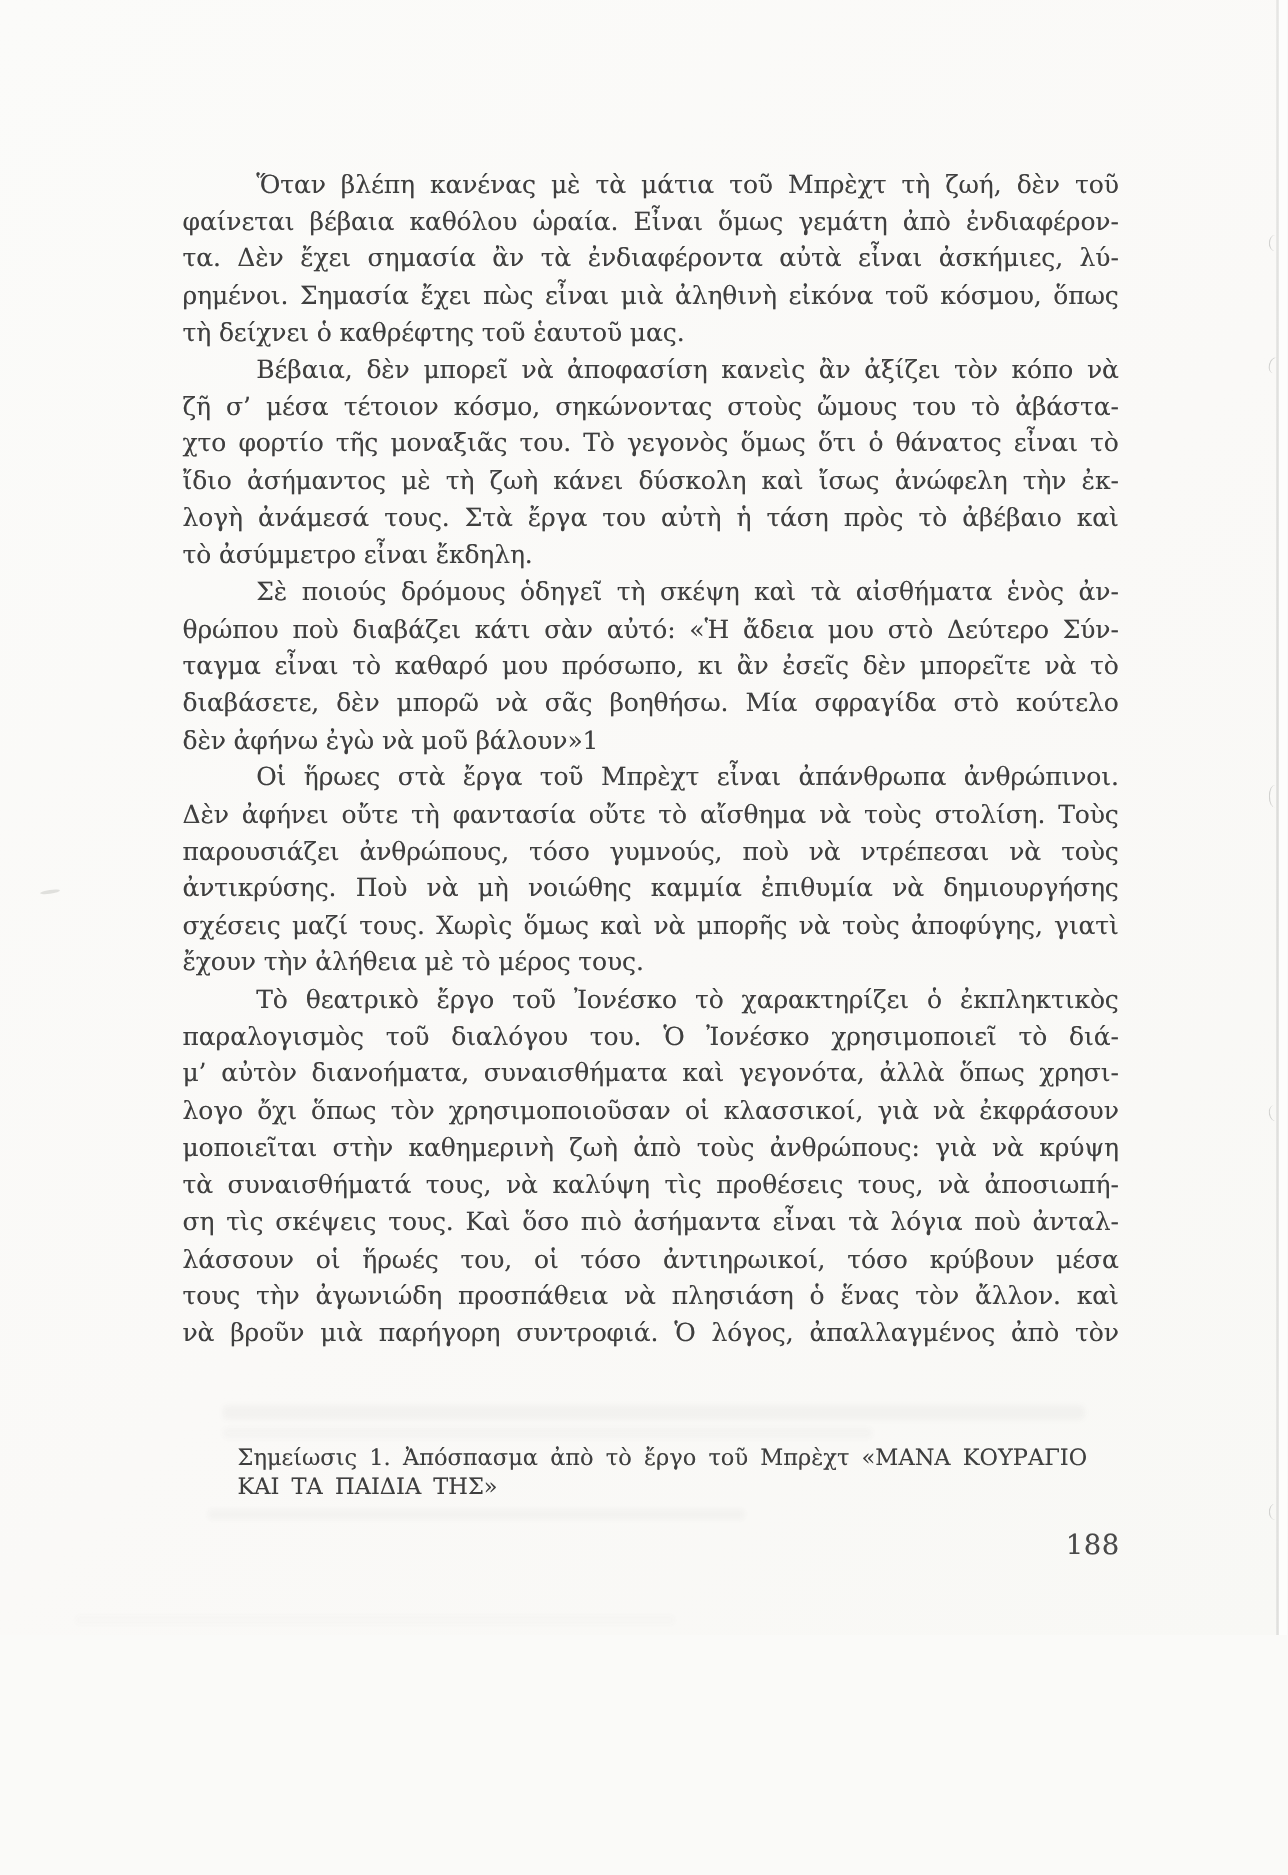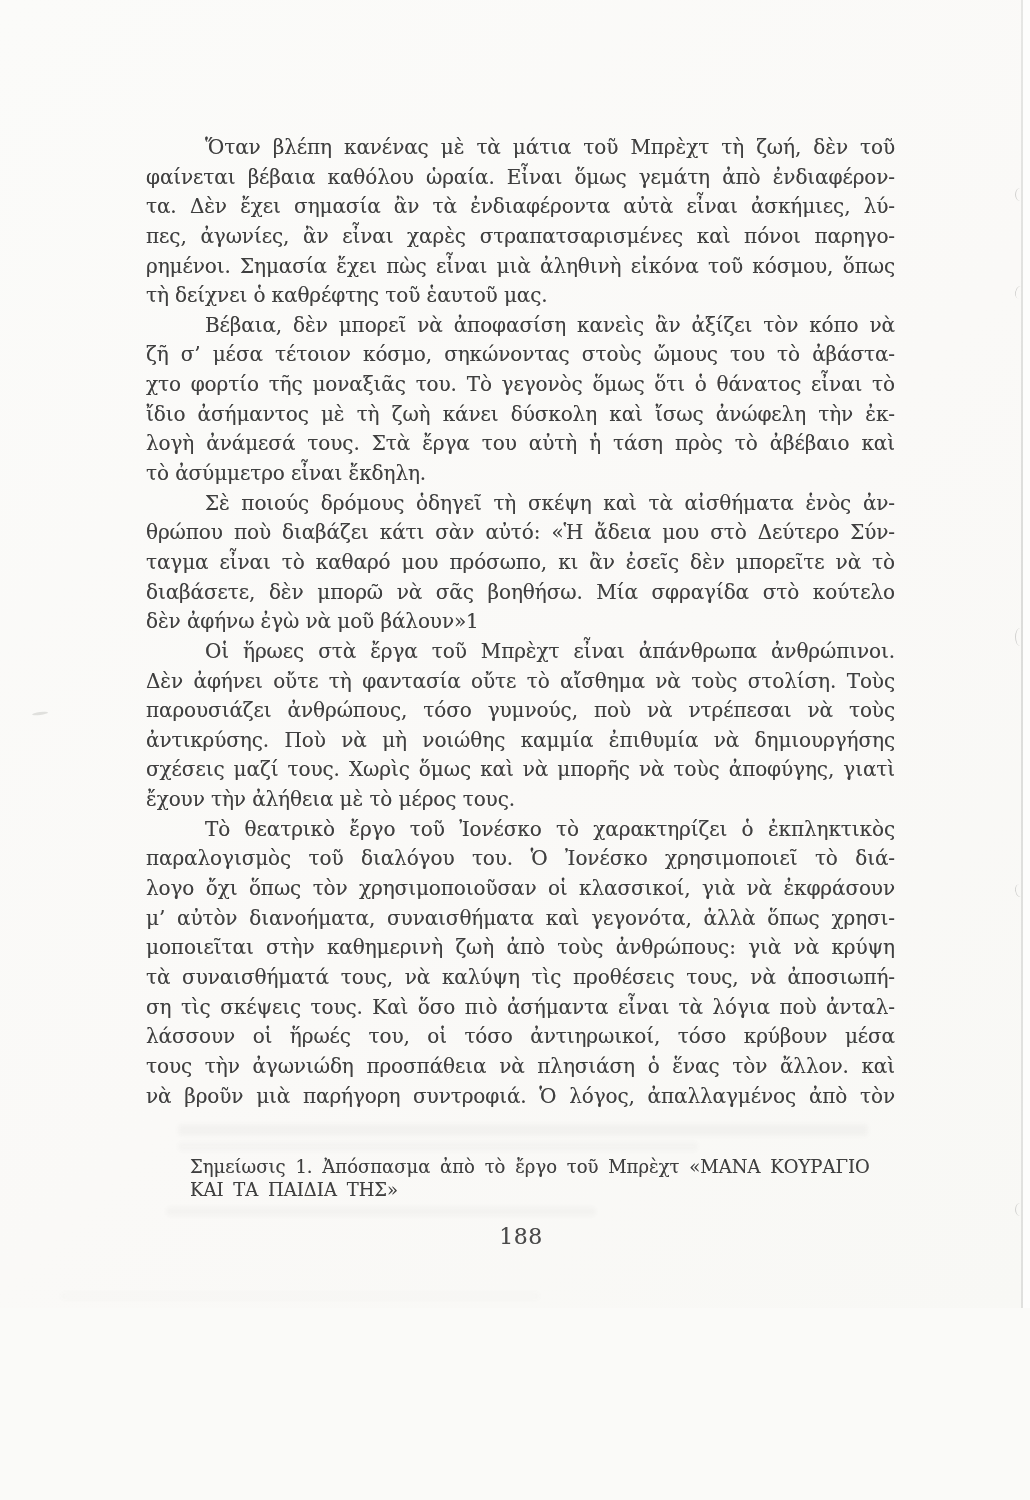--- a/index.html
+++ b/index.html
@@ -40,21 +40,21 @@
     line-height: 22.5px;
     word-spacing: 4px;
     text-shadow: 0 0 0.4px rgba(70,70,70,0.45);
     margin-left: 44px;
   }
   .page-number {
     position: absolute;
     left: 146px;
     top: 1224px;
     width: 750px;
-    text-align: center;
+    text-align: right;
     font-size: 22px;
     letter-spacing: 0.5px;
     color: #4a4a4a;
     text-shadow: 0 0 0.4px rgba(70,70,70,0.4);
   }
   
   .ghost {
     position: absolute;
     background: rgba(110,110,110,0.09);
     filter: blur(2.2px);
@@ -101,21 +101,20 @@
 </style>
 </head>
 <body style="background: rgb(250, 250, 248);">
 
 <div class="page" style="--ink: #3f3f3f;">
 
   <div class="body-text">
       <div class="line indent">Ὅταν βλέπη κανένας μὲ τὰ μάτια τοῦ Μπρὲχτ τὴ ζωή, δὲν τοῦ</div>
       <div class="line">φαίνεται βέβαια καθόλου ὡραία. Εἶναι ὅμως γεμάτη ἀπὸ ἐνδιαφέρον-</div>
       <div class="line">τα. Δὲν ἔχει σημασία ἂν τὰ ἐνδιαφέροντα αὐτὰ εἶναι ἀσκήμιες, λύ-</div>
-      <div class="line">πες, ἀγωνίες, ἂν εἶναι χαρὲς στραπατσαρισμένες καὶ πόνοι παρηγο-</div>
       <div class="line">ρημένοι. Σημασία ἔχει πὼς εἶναι μιὰ ἀληθινὴ εἰκόνα τοῦ κόσμου, ὅπως</div>
       <div class="line pend">τὴ δείχνει ὁ καθρέφτης τοῦ ἑαυτοῦ μας.</div>
       <div class="line indent">Βέβαια, δὲν μπορεῖ νὰ ἀποφασίση κανεὶς ἂν ἀξίζει τὸν κόπο νὰ</div>
       <div class="line">ζῆ σ’ μέσα τέτοιον κόσμο, σηκώνοντας στοὺς ὤμους του τὸ ἀβάστα-</div>
       <div class="line">χτο φορτίο τῆς μοναξιᾶς του. Τὸ γεγονὸς ὅμως ὅτι ὁ θάνατος εἶναι τὸ</div>
       <div class="line">ἴδιο ἀσήμαντος μὲ τὴ ζωὴ κάνει δύσκολη καὶ ἴσως ἀνώφελη τὴν ἐκ-</div>
       <div class="line">λογὴ ἀνάμεσά τους. Στὰ ἔργα του αὐτὴ ἡ τάση πρὸς τὸ ἀβέβαιο καὶ</div>
       <div class="line pend">τὸ ἀσύμμετρο εἶναι ἔκδηλη.</div>
       <div class="line indent">Σὲ ποιούς δρόμους ὁδηγεῖ τὴ σκέψη καὶ τὰ αἰσθήματα ἑνὸς ἀν-</div>
       <div class="line">θρώπου ποὺ διαβάζει κάτι σὰν αὐτό: «Ἡ ἄδεια μου στὸ Δεύτερο Σύν-</div>
@@ -123,22 +122,22 @@
       <div class="line">διαβάσετε, δὲν μπορῶ νὰ σᾶς βοηθήσω. Μία σφραγίδα στὸ κούτελο</div>
       <div class="line pend">δὲν ἀφήνω ἐγὼ νὰ μοῦ βάλουν»1</div>
       <div class="line indent">Οἱ ἥρωες στὰ ἔργα τοῦ Μπρὲχτ εἶναι ἀπάνθρωπα ἀνθρώπινοι.</div>
       <div class="line">Δὲν ἀφήνει οὔτε τὴ φαντασία οὔτε τὸ αἴσθημα νὰ τοὺς στολίση. Τοὺς</div>
       <div class="line">παρουσιάζει ἀνθρώπους, τόσο γυμνούς, ποὺ νὰ ντρέπεσαι νὰ τοὺς</div>
       <div class="line">ἀντικρύσης. Ποὺ νὰ μὴ νοιώθης καμμία ἐπιθυμία νὰ δημιουργήσης</div>
       <div class="line">σχέσεις μαζί τους. Χωρὶς ὅμως καὶ νὰ μπορῆς νὰ τοὺς ἀποφύγης, γιατὶ</div>
       <div class="line pend">ἔχουν τὴν ἀλήθεια μὲ τὸ μέρος τους.</div>
       <div class="line indent">Τὸ θεατρικὸ ἔργο τοῦ Ἰονέσκο τὸ χαρακτηρίζει ὁ ἐκπληκτικὸς</div>
       <div class="line">παραλογισμὸς τοῦ διαλόγου του. Ὁ Ἰονέσκο χρησιμοποιεῖ τὸ διά-</div>
+      <div class="line">μ’ αὐτὸν διανοήματα, συναισθήματα καὶ γεγονότα, ἀλλὰ ὅπως χρησι-</div>
       <div class="line">λογο ὄχι ὅπως τὸν χρησιμοποιοῦσαν οἱ κλασσικοί, γιὰ νὰ ἐκφράσουν</div>
-      <div class="line">μ’ αὐτὸν διανοήματα, συναισθήματα καὶ γεγονότα, ἀλλὰ ὅπως χρησι-</div>
       <div class="line">μοποιεῖται στὴν καθημερινὴ ζωὴ ἀπὸ τοὺς ἀνθρώπους: γιὰ νὰ κρύψη</div>
       <div class="line">τὰ συναισθήματά τους, νὰ καλύψη τὶς προθέσεις τους, νὰ ἀποσιωπή-</div>
       <div class="line">ση τὶς σκέψεις τους. Καὶ ὅσο πιὸ ἀσήμαντα εἶναι τὰ λόγια ποὺ ἀνταλ-</div>
       <div class="line">λάσσουν οἱ ἥρωές του, οἱ τόσο ἀντιηρωικοί, τόσο κρύβουν μέσα</div>
       <div class="line">τους τὴν ἀγωνιώδη προσπάθεια νὰ πλησιάση ὁ ἕνας τὸν ἄλλον. καὶ</div>
       <div class="line">νὰ βροῦν μιὰ παρήγορη συντροφιά. Ὁ λόγος, ἀπαλλαγμένος ἀπὸ τὸν</div>
     </div>
 
   <div class="ghost g1"></div>
   <div class="ghost g2"></div>

